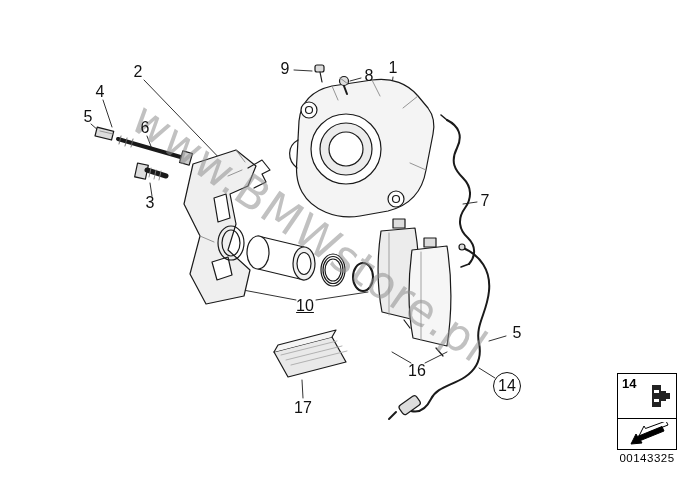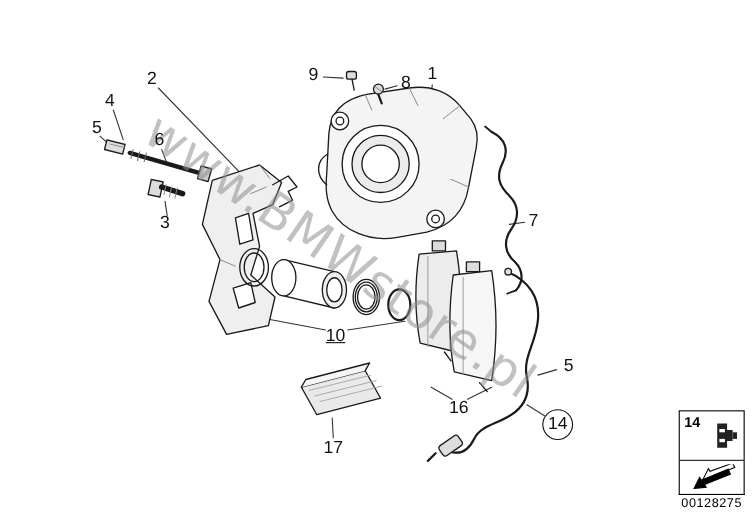--- a/index.html
+++ b/index.html
@@ -181,15 +181,15 @@
       </svg>
     </div>
     <div class="legend-cell legend-arrow">
       <svg width="44" height="24" viewBox="0 0 44 24">
         <path d="M14,14 L25,13 L23.5,10.5 L43,3 L41,-1 L20.5,6.5 L19,4 Z" fill="#ffffff" stroke="#000" stroke-width="1"></path>
         <path d="M6,22 L17,21 L15.5,18.5 L39,9 L37,4.5 L12.5,14.5 L11,12 Z" fill="#000000" stroke="#000" stroke-width="1"></path>
       </svg>
     </div>
   </div>
 
-  <div class="doc-number">00128275</div>
+  <div class="doc-number">00143325</div>
 
 </div>
 
 </body></html>

